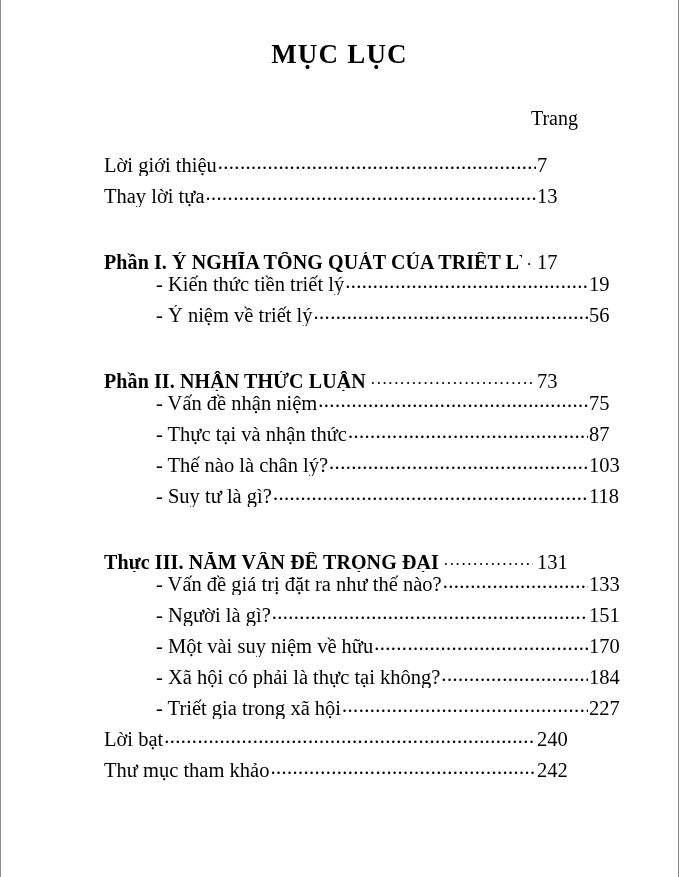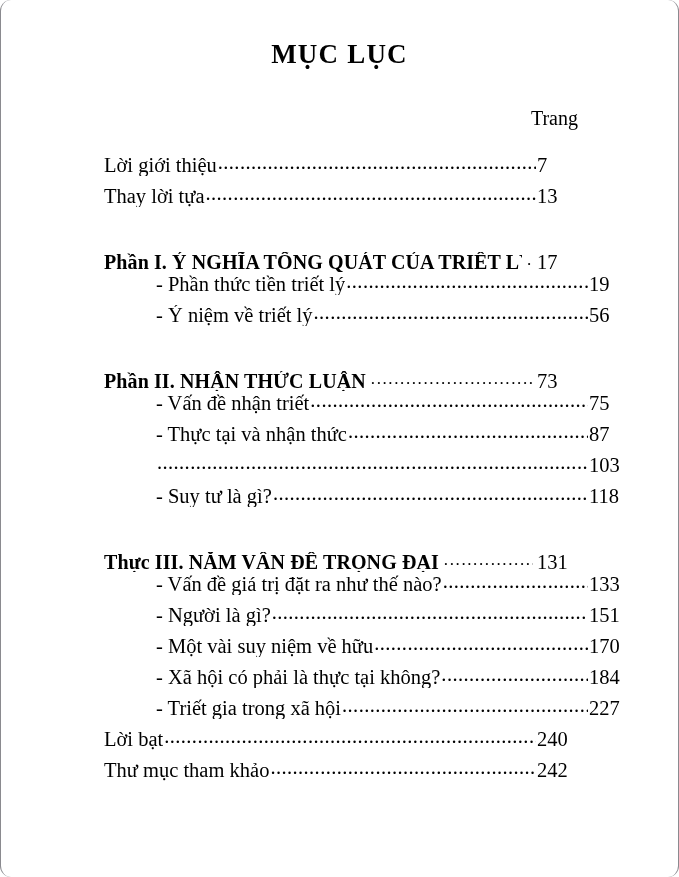--- a/index.html
+++ b/index.html
@@ -16,21 +16,20 @@
   }
   .page {
     position: relative;
     box-sizing: border-box;
     width: 679px;
     height: 877px;
     background: #ffffff;
     border-left: 1px solid #8a8a8f;
     border-right: 1px solid #8a8a8f;
     padding: 0;
-    border-radius: 11px;
   }
   .toc-title {
     text-align: center;
     font-size: 27px;
     font-weight: bold;
     letter-spacing: 1.2px;
     margin: 0;
     padding-top: 40px;
     line-height: 1.1;
   }
@@ -140,47 +139,48 @@
         <span class="page-num">13</span>
       </div>
       <div class="group-gap"></div>
       <div class="toc-entry part">
         <span class="label">Phần I. Ý NGHĨA TỔNG QUÁT CỦA TRIẾT LÝ</span>
         <span class="leader"></span>
         <span class="page-num">17</span>
       </div>
       <div class="small-gap"></div>
       <div class="toc-entry sub">
-        <span class="label">- Phần thức tiền triết lý</span>
+        <span class="label">- Kiến thức tiền triết lý</span>
         <span class="leader"></span>
         <span class="page-num">19</span>
       </div>
       <div class="toc-entry sub">
         <span class="label">- Ý niệm về triết lý</span>
         <span class="leader"></span>
         <span class="page-num">56</span>
       </div>
       <div class="group-gap"></div>
       <div class="toc-entry part">
         <span class="label">Phần II. NHẬN THỨC LUẬN</span>
         <span class="leader"></span>
         <span class="page-num">73</span>
       </div>
       <div class="small-gap"></div>
       <div class="toc-entry sub">
-        <span class="label">- Vấn đề nhận triết</span>
+        <span class="label">- Vấn đề nhận niệm</span>
         <span class="leader"></span>
         <span class="page-num">75</span>
       </div>
       <div class="toc-entry sub">
         <span class="label">- Thực tại và nhận thức</span>
         <span class="leader"></span>
         <span class="page-num">87</span>
       </div>
       <div class="toc-entry sub">
+        <span class="label">- Thế nào là chân lý?</span>
         <span class="leader"></span>
         <span class="page-num">103</span>
       </div>
       <div class="toc-entry sub">
         <span class="label">- Suy tư là gì?</span>
         <span class="leader"></span>
         <span class="page-num">118</span>
       </div>
       <div class="group-gap"></div>
       <div class="toc-entry part">

